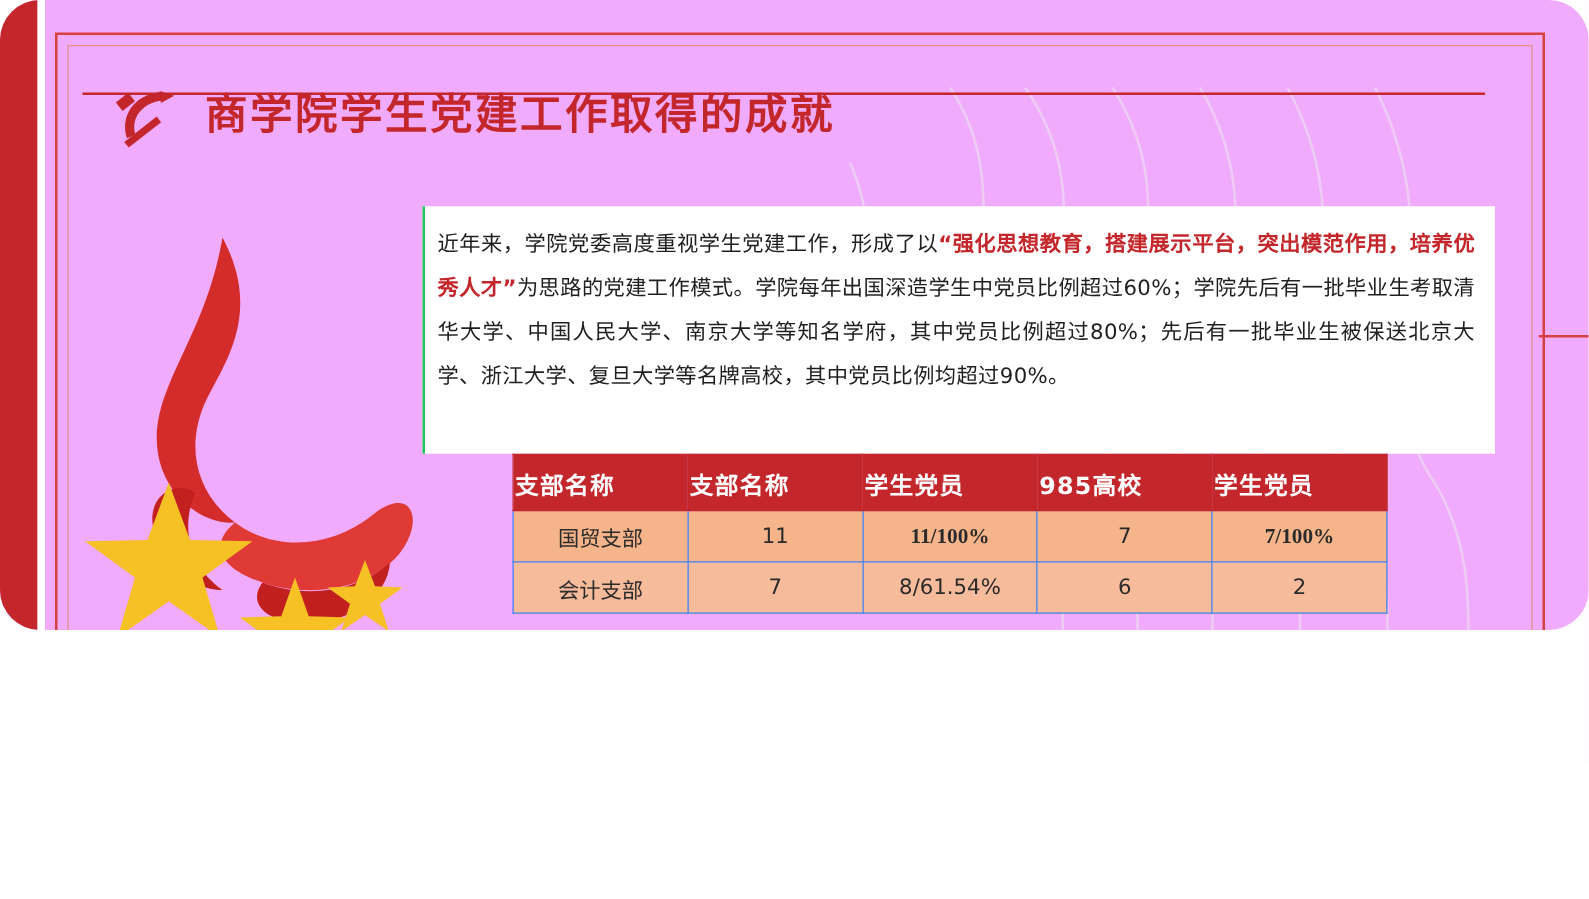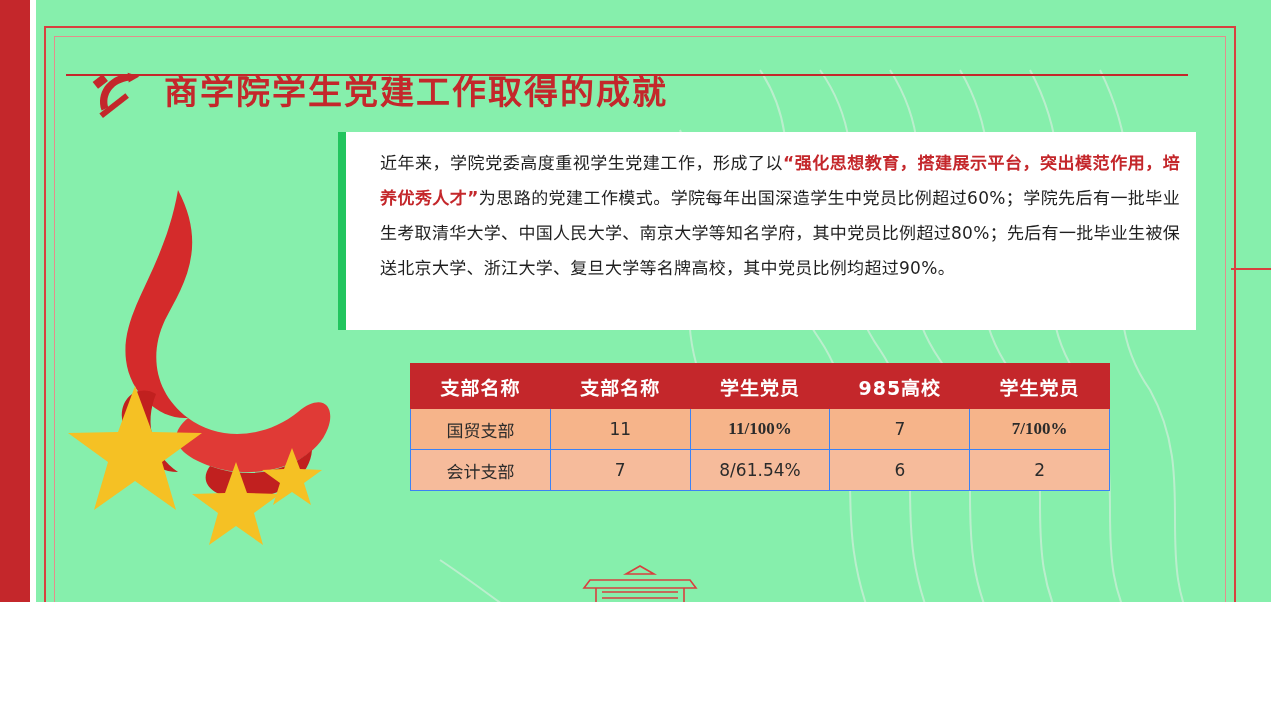--- a/index.html
+++ b/index.html
@@ -9,23 +9,24 @@
   }
   body {
     width: 1271px;
     height: 719px;
     overflow: hidden;
     font-family: "DejaVu Sans", "Liberation Sans", sans-serif;
   }
   .slide {
     position: relative;
     width: 1271px;
-    height: 602px;
-    background: #86efac;
+    height: 504px;
+    background: #f0abfc;
     overflow: hidden;
+    border-radius: 32px;
   }
   
   .left-band {
     position: absolute;
     left: 0; top: 0;
     width: 30px; height: 719px;
     background: #c4272b;
   }
   .left-band-inner {
     position: absolute;
@@ -88,27 +89,27 @@
   }
   .header-rule {
     position: absolute;
     left: 66px; top: 74px;
     width: 1122px; height: 2px;
     background: #c4272b;
   }
   
   .para-box {
     position: absolute;
-    left: 338px; top: 132px;
+    left: 338px; top: 165px;
     width: 858px;
     min-height: 198px;
     background: #ffffff;
-    border-left: 8px solid #22c55e;
+    border-left: 2px solid #22c55e;
     box-sizing: border-box;
-    padding: 14px 16px 10px 34px;
+    padding: 14px 16px 10px 10px;
   }
   .para-text {
     font-size: 17px;
     line-height: 35px;
     color: #1f1f1f;
     text-align: justify;
     letter-spacing: 0.3px;
   }
   .para-text .hl {
     color: #c4272b;
@@ -124,21 +125,21 @@
     border-collapse: collapse;
     width: 700px;
     table-layout: fixed;
   }
   table.data th {
     background: #c4272b;
     color: #ffffff;
     font-size: 19px;
     font-weight: bold;
     height: 42px;
-    text-align: center;
+    text-align: left;
     letter-spacing: 1px;
     border: 1px solid #c4272b;
   }
   table.data td {
     height: 38px;
     text-align: center;
     font-size: 17px;
     color: #2b2b2b;
     border: 1px solid #3b82f6;
   }

